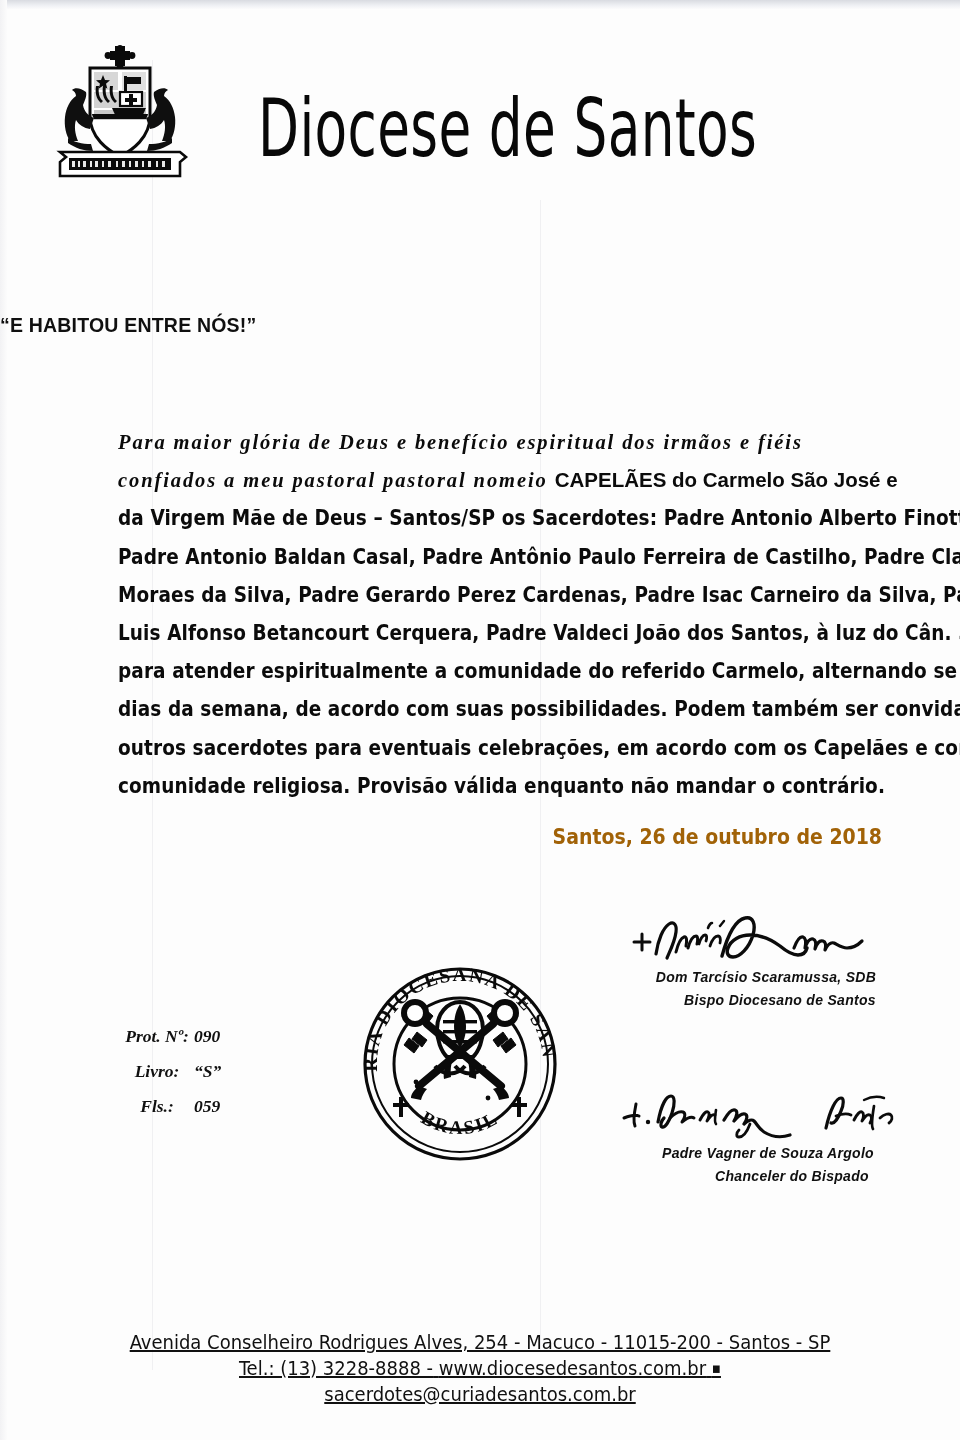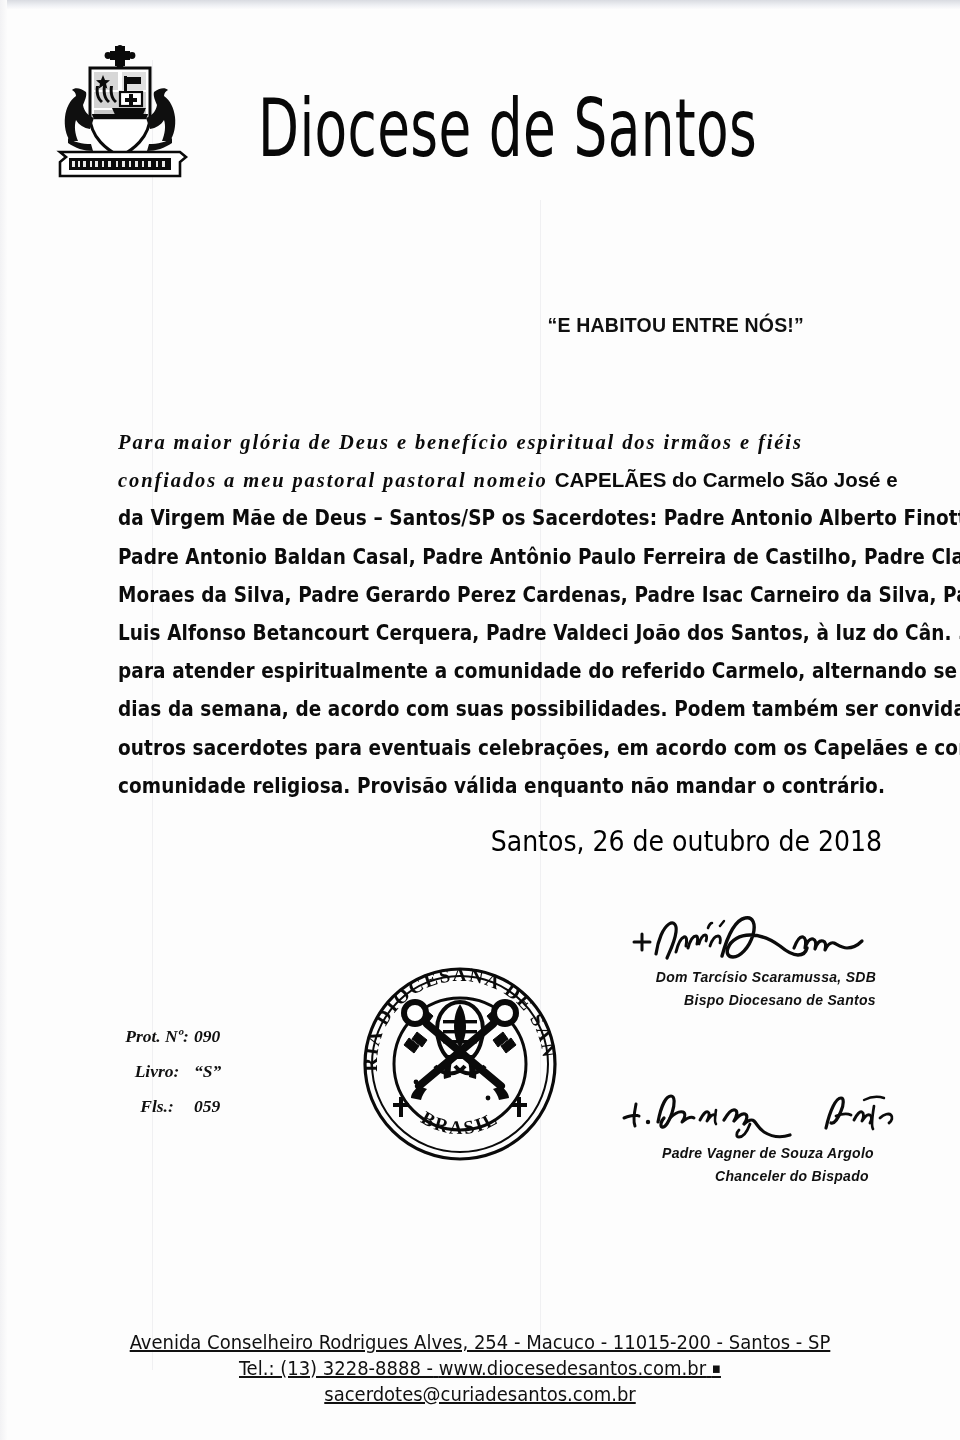--- a/index.html
+++ b/index.html
@@ -67,21 +67,21 @@
     white-space: nowrap;
     color: #080808;
   }
 
   
   .doc-title {
     position: absolute;
     left: 0;
     top: 314px;
     width: 804px;
-    text-align: right;
+    text-align: left;
     font-size: 19.5px;
     font-weight: bold;
     letter-spacing: .2px;
     color: #101010;
   }
 
   
   .body-block {
     position: absolute;
     left: 118px;
@@ -125,24 +125,24 @@
     transform: scaleX(0.955);
     transform-origin: left center;
   }
 
   
   .date-line {
     position: absolute;
     right: 78px;
     top: 825px;
     font-family: "Liberation Sans Narrow", "DejaVu Sans Condensed", "Liberation Sans", sans-serif;
-    font-weight: normal;
-    font-size: 28px;
+    font-weight: bold;
+    font-size: 21px;
     white-space: nowrap;
-    color: #000000;
+    color: #a16207;
   }
 
   
   .sig-block {
     position: absolute;
     text-align: center;
     width: 330px;
   }
   .sig-bishop  { left: 598px; top: 912px; }
   .sig-chanc   { left: 598px; top: 1088px; }

